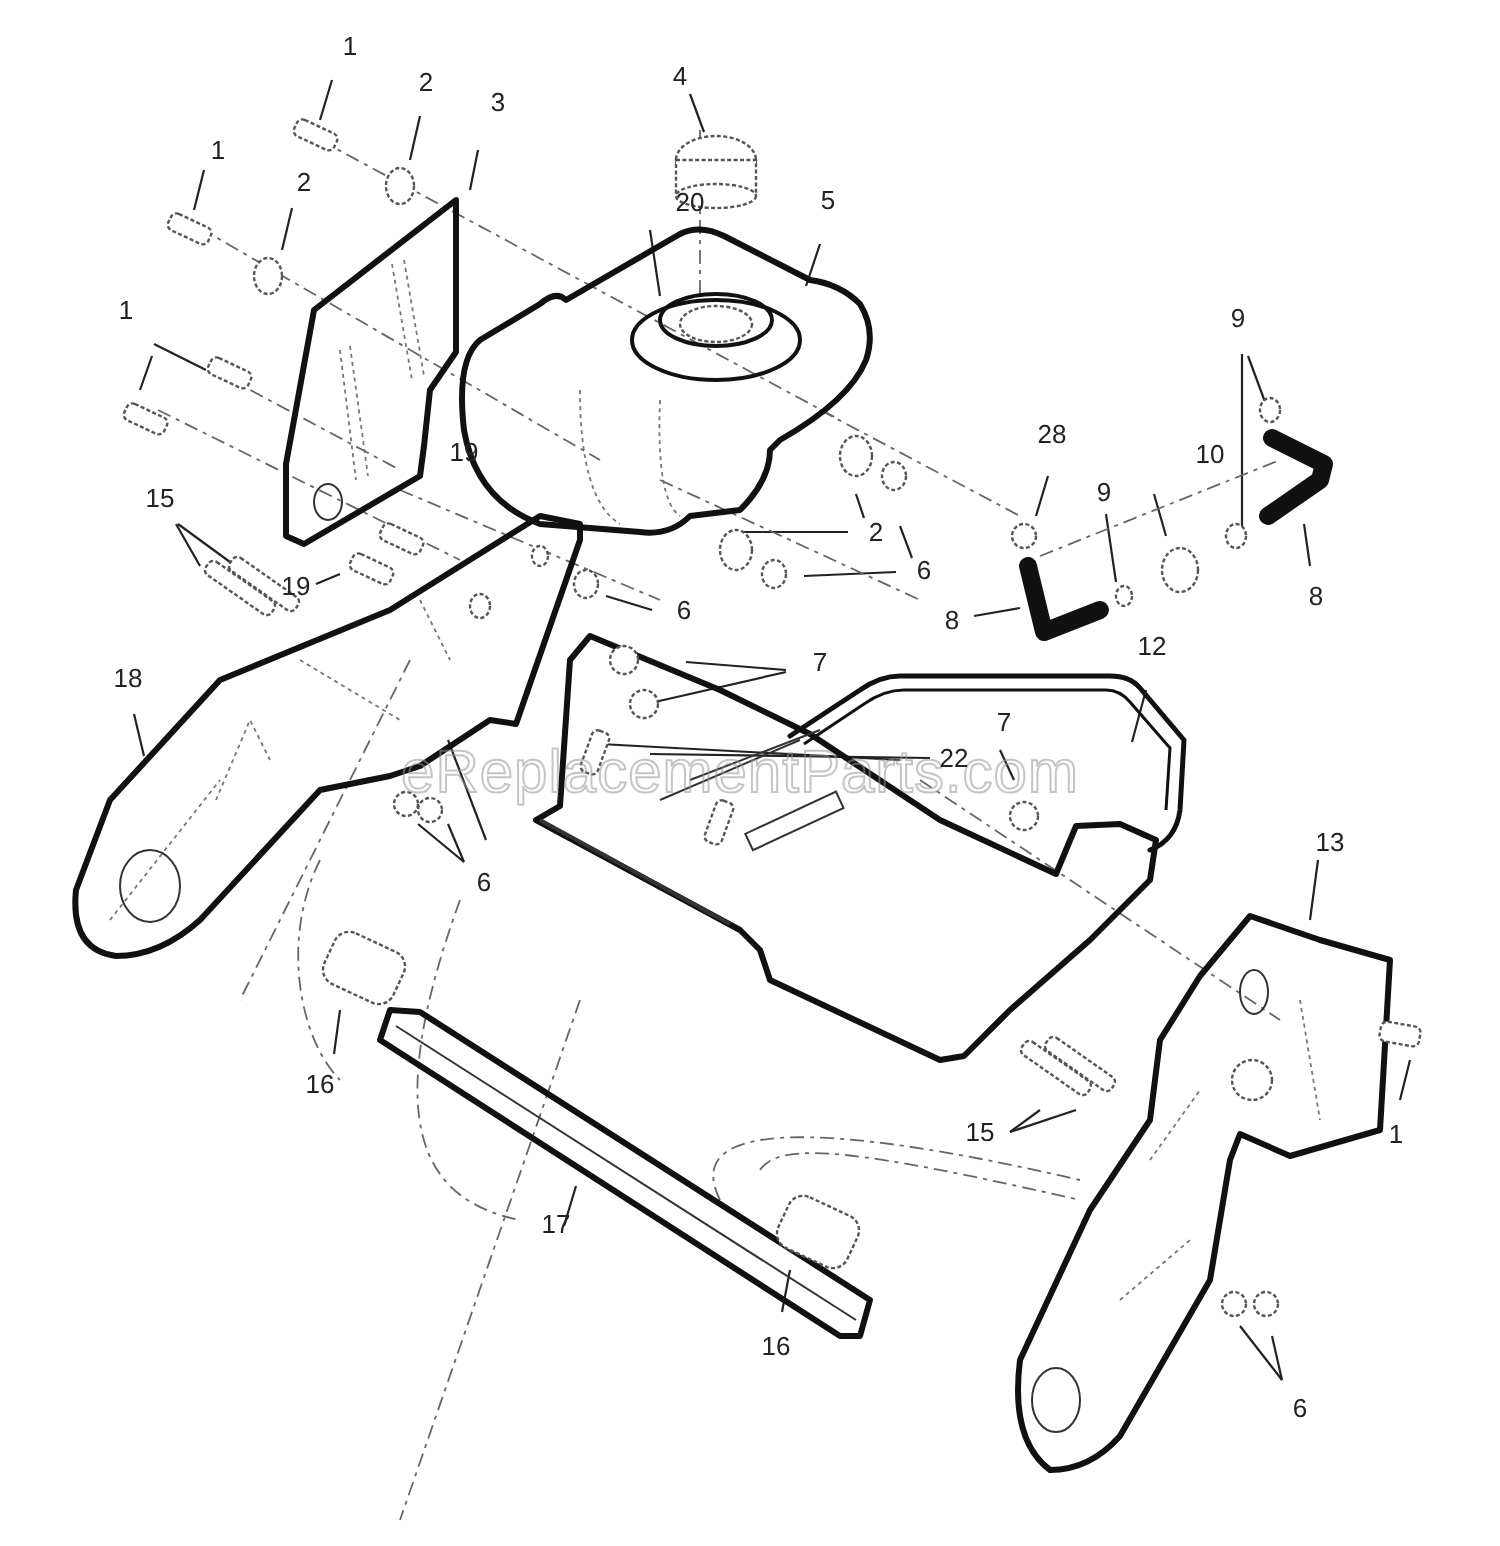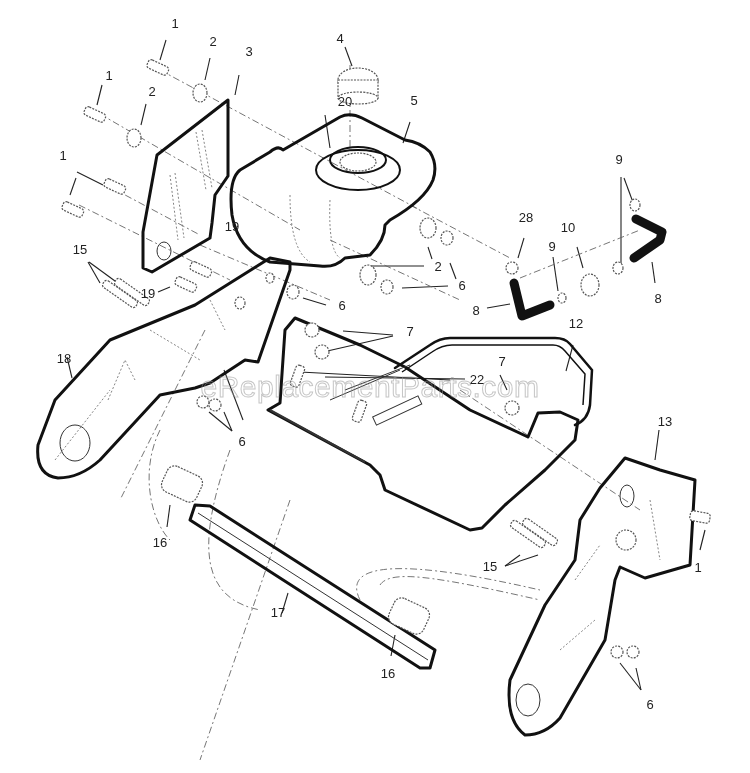--- a/index.html
+++ b/index.html
@@ -194,31 +194,31 @@
       <div class="callout" style="left: 213px; top: 41px;">2</div>
       <div class="callout" style="left: 249px; top: 51px;">3</div>
       <div class="callout" style="left: 109px; top: 75px;">1</div>
       <div class="callout" style="left: 152px; top: 91px;">2</div>
       <div class="callout" style="left: 63px; top: 155px;">1</div>
       <div class="callout" style="left: 340px; top: 38px;">4</div>
       <div class="callout" style="left: 333px; top: 101px; margin-left: 12px;">20</div>
       <div class="callout" style="left: 414px; top: 100px;">5</div>
       <div class="callout" style="left: 619px; top: 159px;">9</div>
       <div class="callout" style="left: 526px; top: 217px;">28</div>
-      <div class="callout" style="left: 568px; top: 227px; text-align: right;">10</div>
+      <div class="callout" style="left: 605px; top: 227px; text-align: right;">10</div>
       <div class="callout" style="left: 552px; top: 246px;">9</div>
       <div class="callout" style="left: 232px; top: 226px;">19</div>
       <div class="callout" style="left: 438px; top: 266px;">2</div>
       <div class="callout" style="left: 462px; top: 285px;">6</div>
       <div class="callout" style="left: 342px; top: 305px;">6</div>
       <div class="callout" style="left: 476px; top: 310px;">8</div>
       <div class="callout" style="left: 658px; top: 298px;">8</div>
       <div class="callout" style="left: 80px; top: 249px;">15</div>
       <div class="callout" style="left: 148px; top: 293px;">19</div>
-      <div class="callout" style="left: 64px; top: 339px; margin-top: 19px;">18</div>
+      <div class="callout" style="left: 64px; top: 339px;">18</div>
       <div class="callout" style="left: 410px; top: 331px;">7</div>
       <div class="callout" style="left: 576px; top: 323px;">12</div>
       <div class="callout" style="left: 502px; top: 361px;">7</div>
       <div class="callout" style="left: 477px; top: 379px;">22</div>
       <div class="callout" style="left: 242px; top: 441px;">6</div>
       <div class="callout" style="left: 665px; top: 421px;">13</div>
       <div class="callout" style="left: 160px; top: 542px;">16</div>
       <div class="callout" style="left: 698px; top: 567px;">1</div>
       <div class="callout" style="left: 490px; top: 566px;">15</div>
       <div class="callout" style="left: 278px; top: 612px;">17</div>

